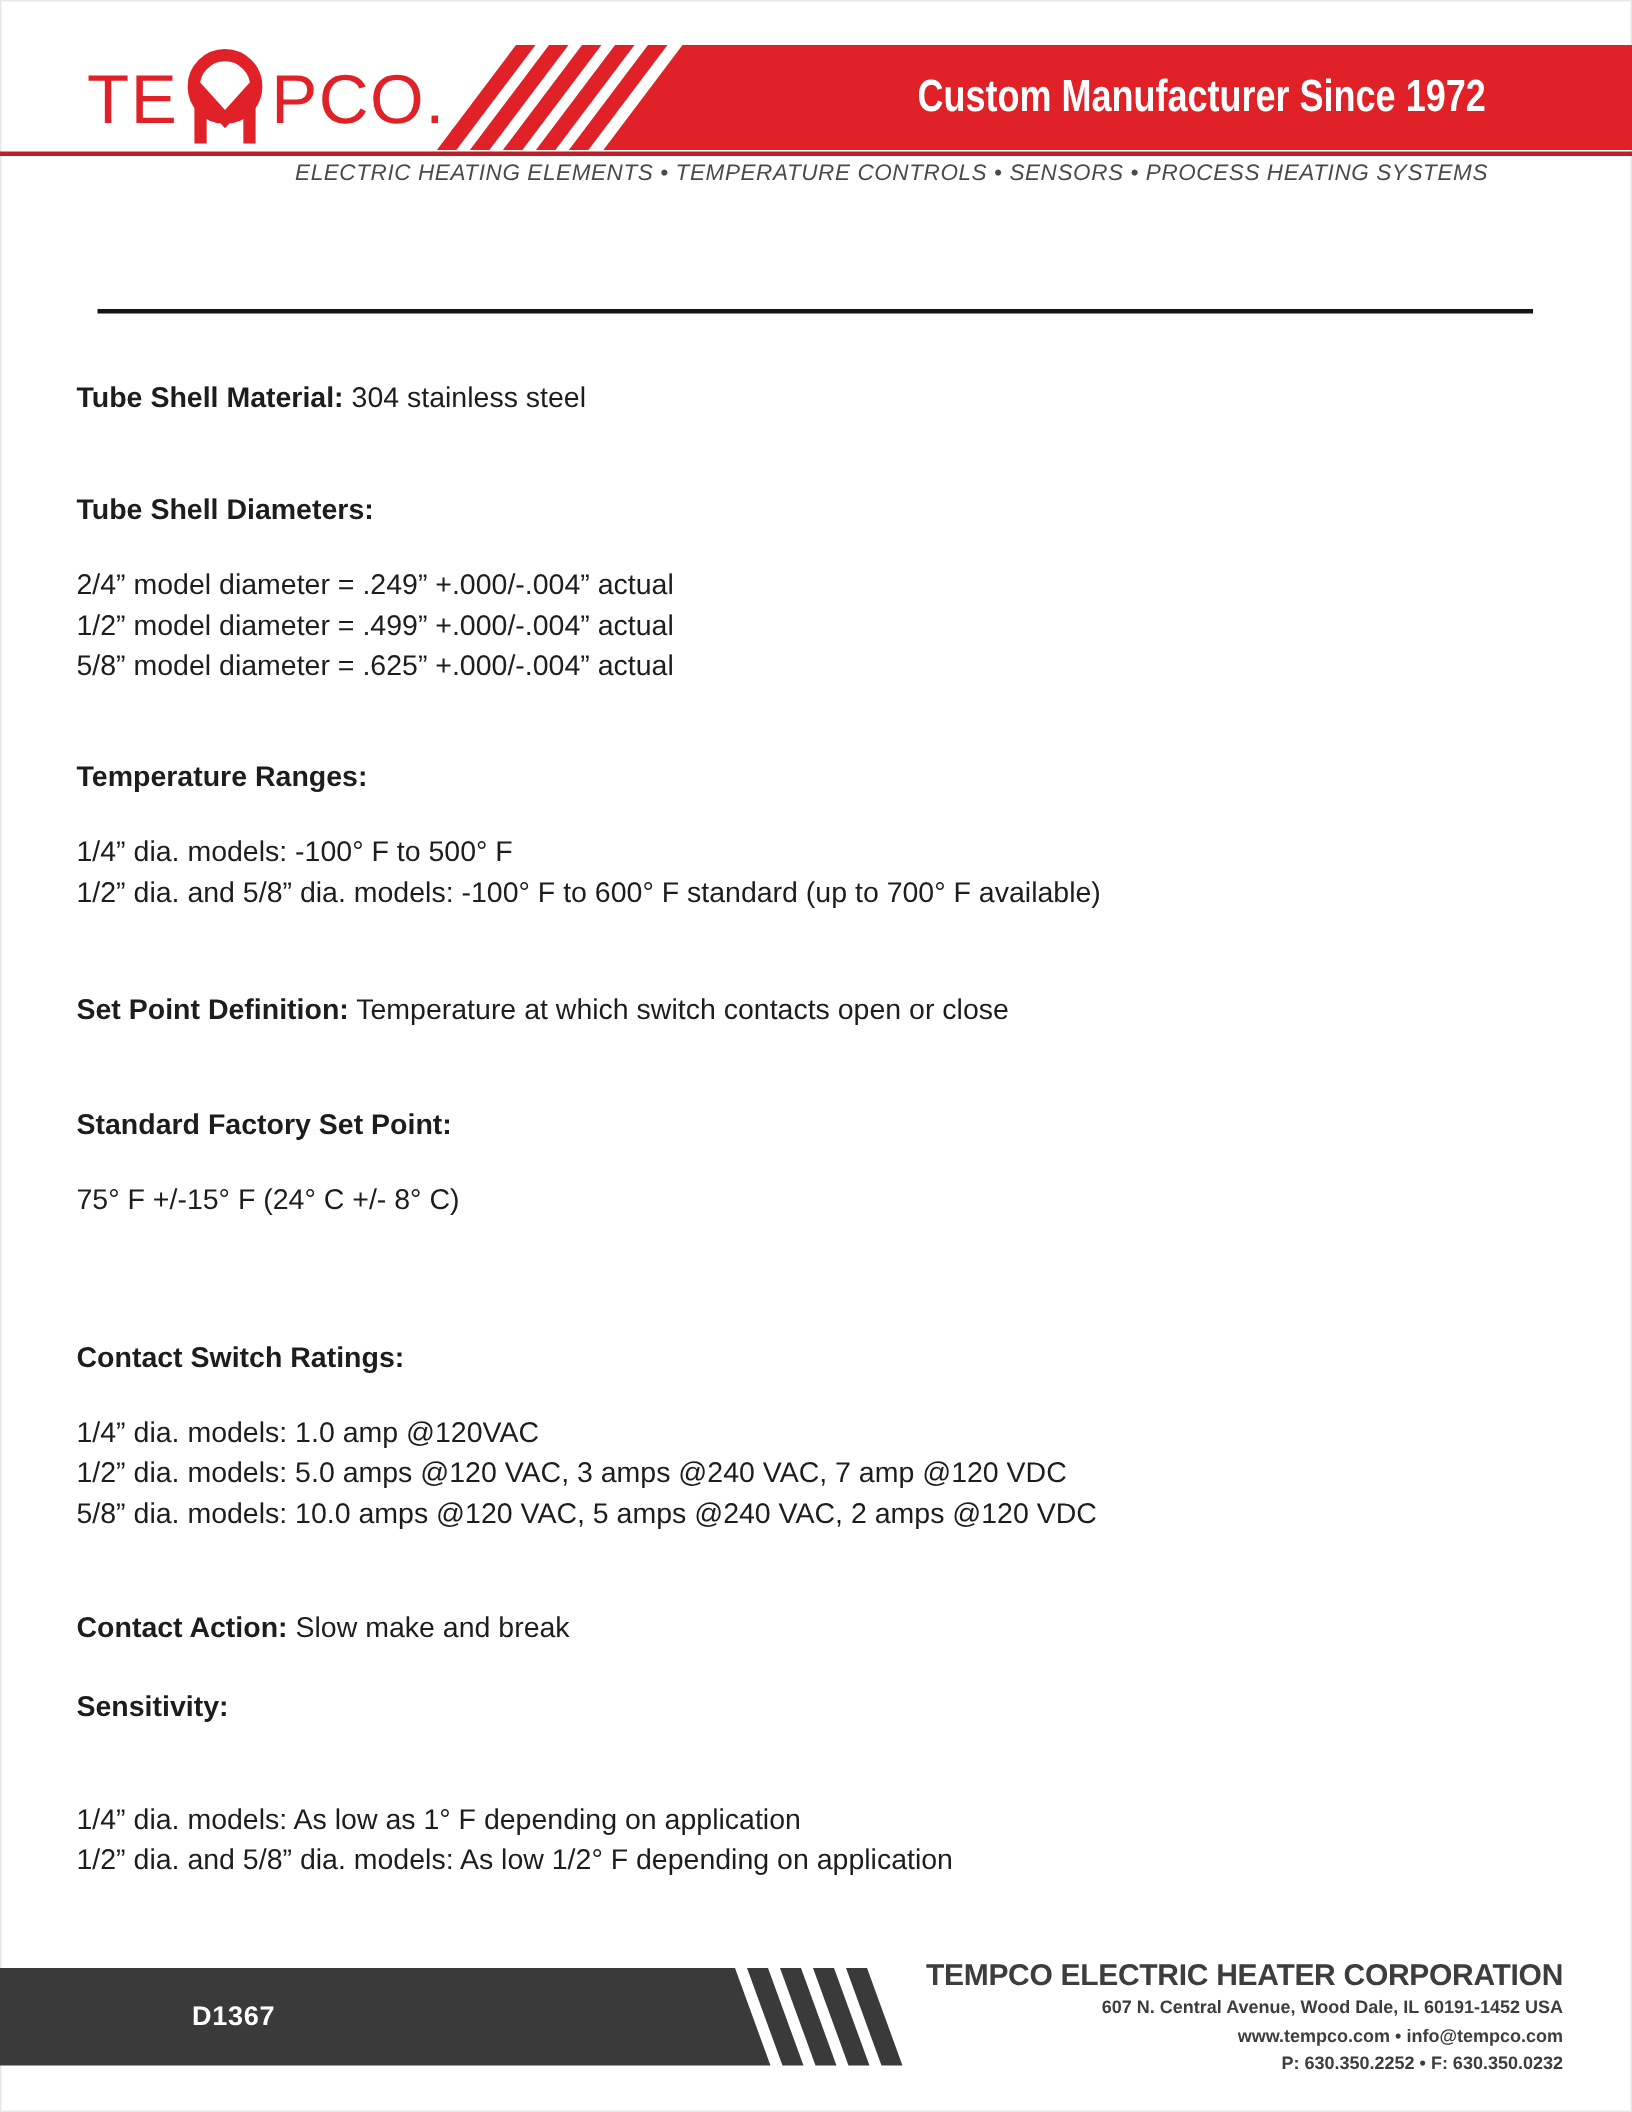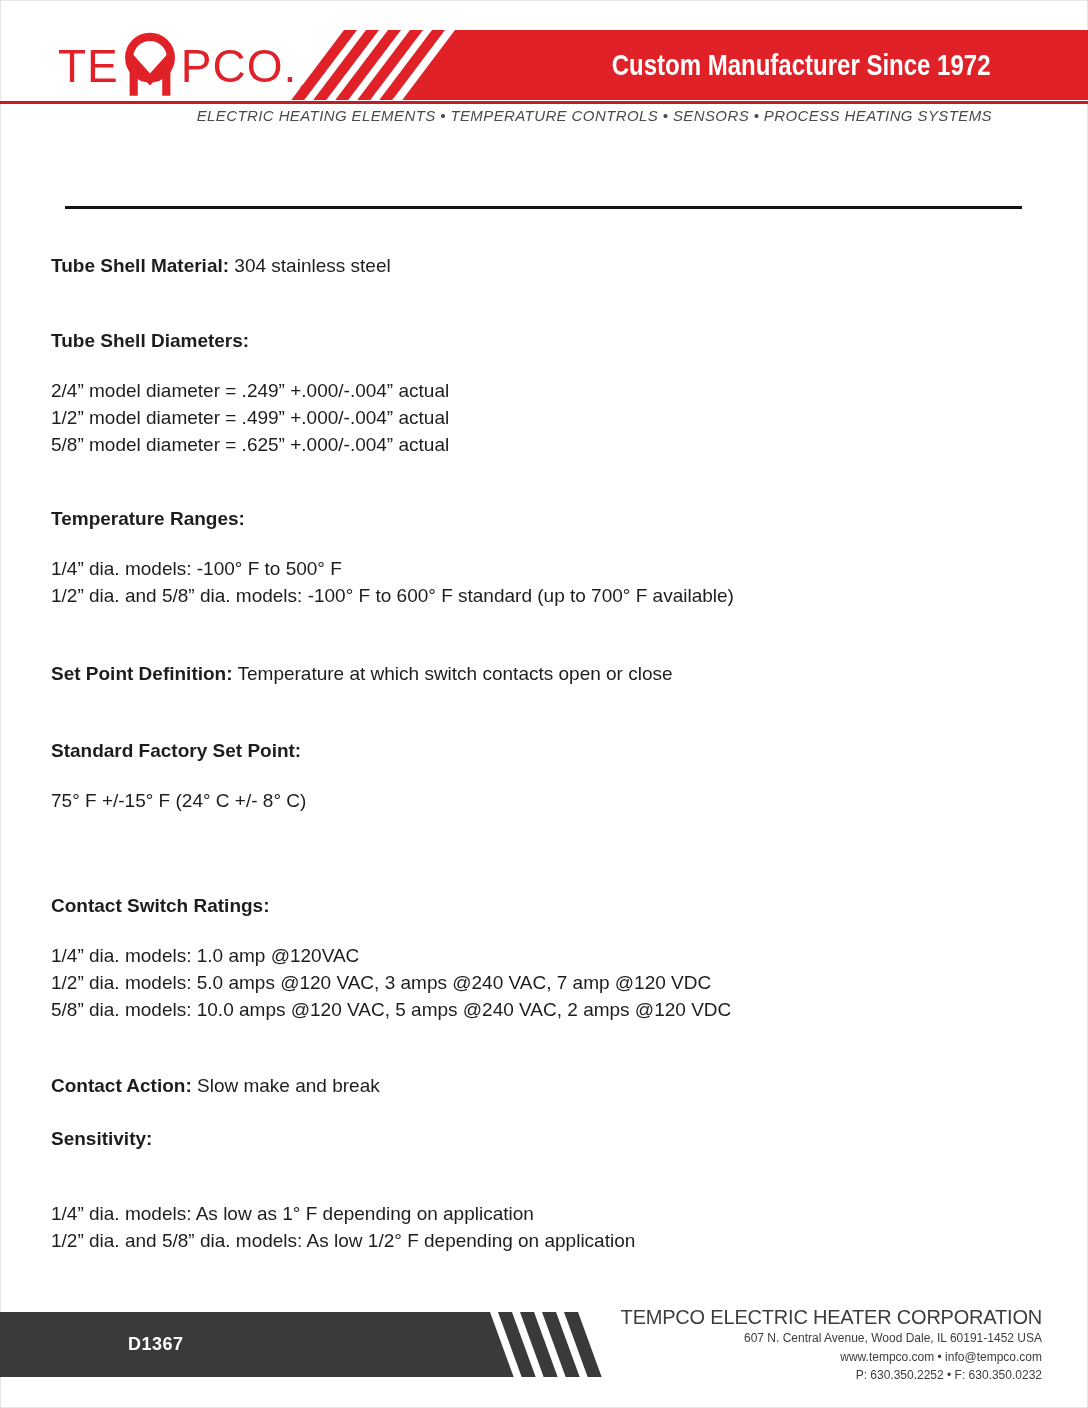--- a/index.html
+++ b/index.html
@@ -32,21 +32,21 @@
   .blk{position:absolute;left:51px;font-size:19px;line-height:27px;white-space:nowrap;}
   .b{font-weight:bold;}
   
   .fbar{position:absolute;top:1312px;height:65px;background:#3A3A3A;
     transform:skewX(20deg);transform-origin:0 0;}
   .fbar-main{left:-30px;width:520px;}
   .fband{position:absolute;top:1312px;width:14px;height:65px;background:#3A3A3A;
     transform:skewX(20deg);transform-origin:0 0;}
   .doc-number{position:absolute;top:1312px;left:128px;height:65px;display:flex;align-items:center;
     color:#ffffff;font-size:18px;font-weight:bold;letter-spacing:0.5px;z-index:3;}
-  .finfo{position:absolute;top:1305px;right:46px;text-align:right;color:#3d3d3d;white-space:nowrap;}
+  .finfo{position:absolute;top:1305px;right:46px;text-align:right;color:#3d3d3d;white-space:nowrap;font-weight:bold;}
   .finfo .company{font-size:20px;line-height:24px;letter-spacing:-0.2px;}
   .finfo .fline{font-size:12px;line-height:18.5px;}
 </style>
 </head>
 <body>
 
 <div class="page">
 
   <div class="logo">
     <span class="logo-text">TE</span>

